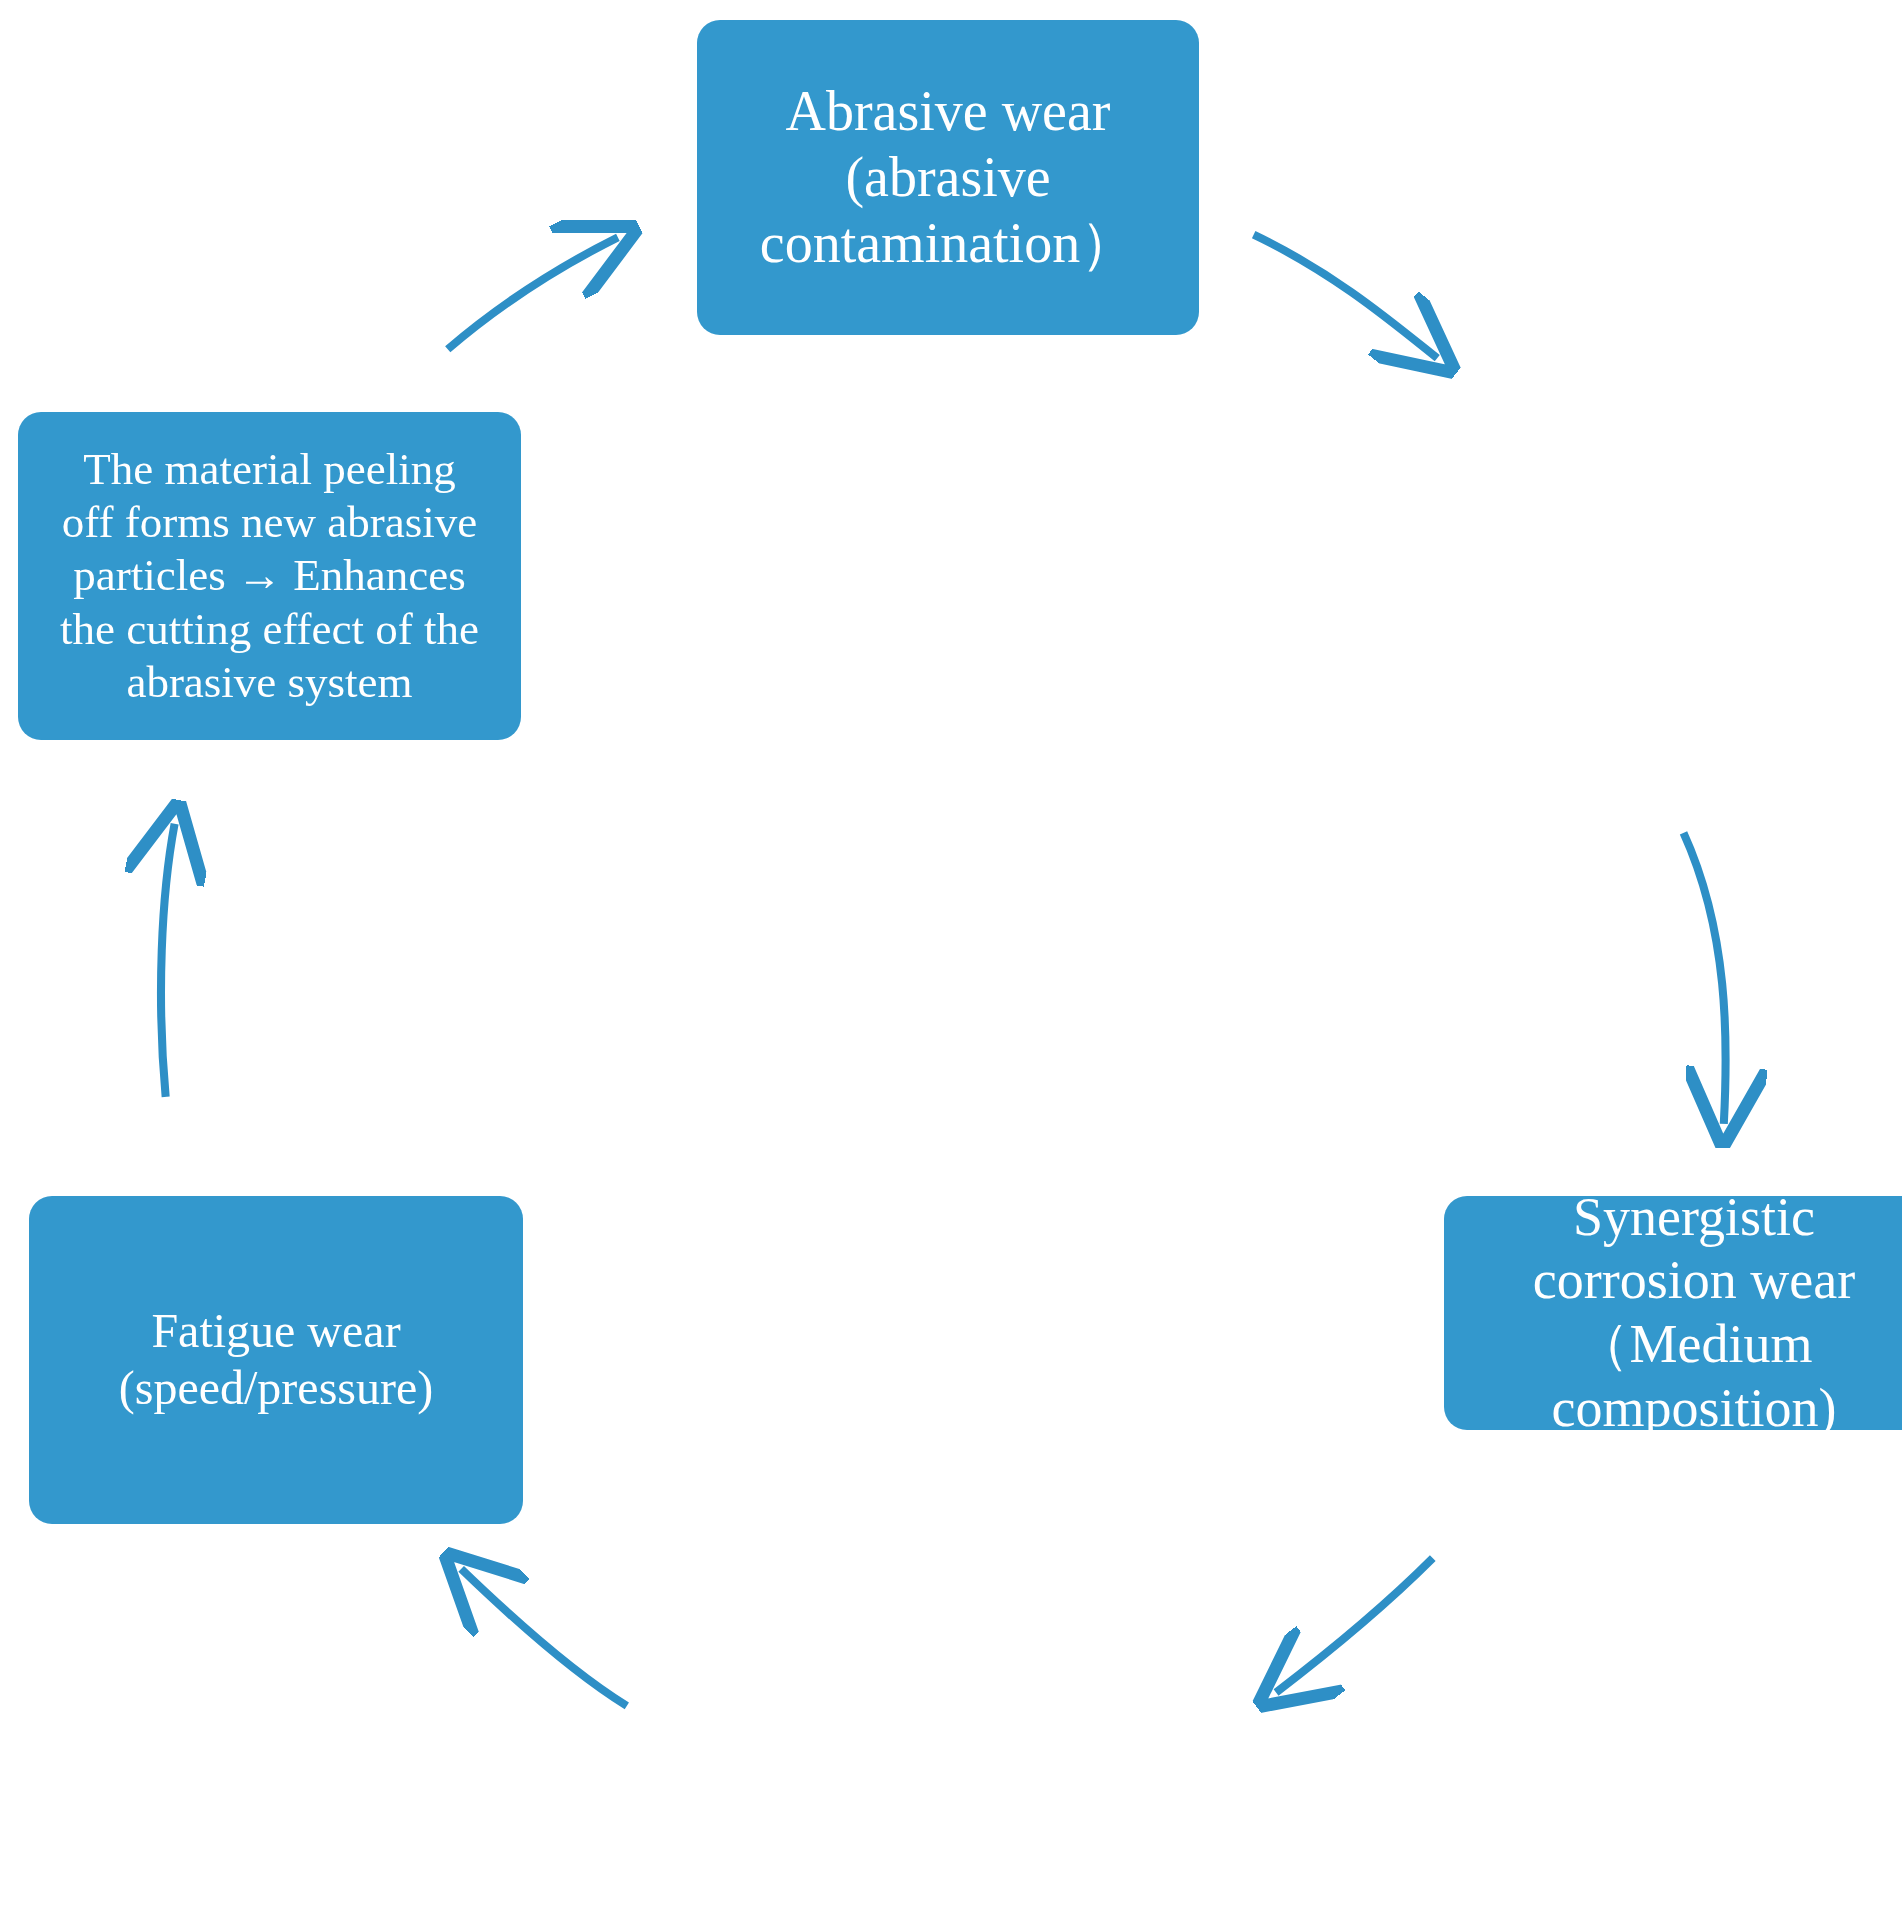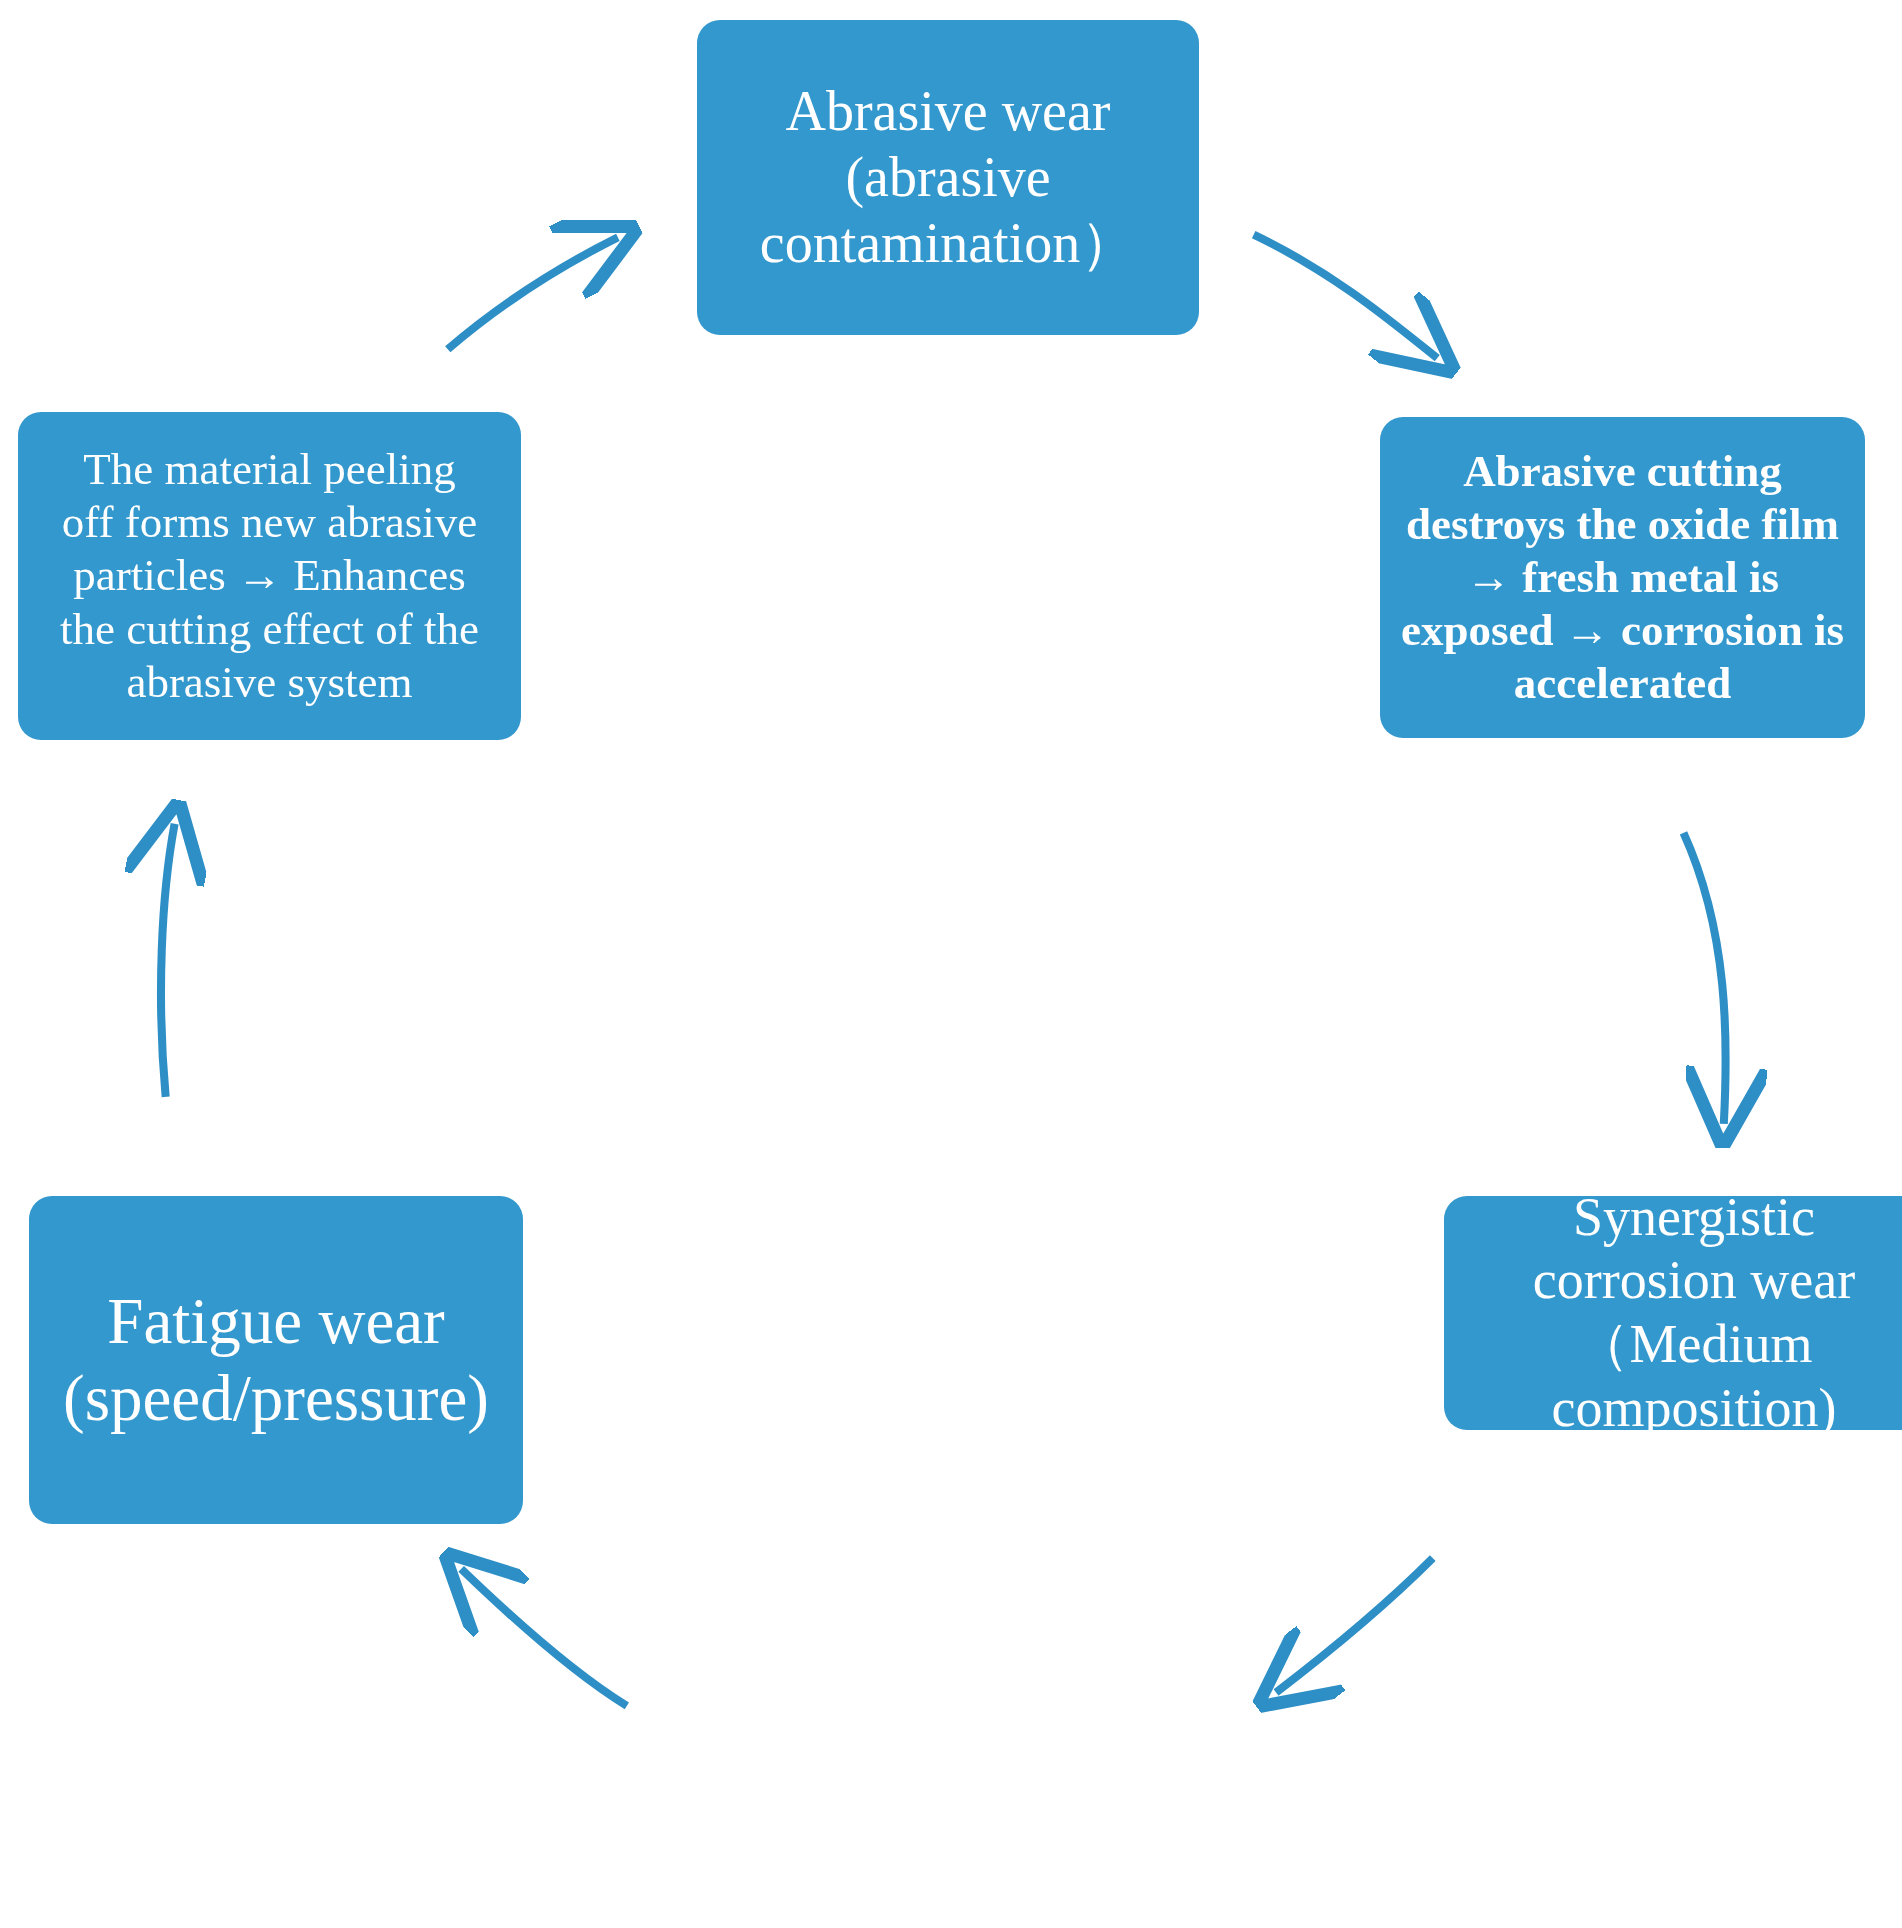--- a/index.html
+++ b/index.html
@@ -77,21 +77,21 @@
     font-size: 45px;
     font-weight: bold;
   }
 
   
   #node-fatigue {
     left: 29px;
     top: 1196px;
     width: 494px;
     height: 328px;
-    font-size: 65px;
+    font-size: 48px;
   }
 
   
   #node-peeling {
     left: 18px;
     top: 412px;
     width: 503px;
     height: 328px;
     font-size: 45px;
     font-weight: normal;
@@ -130,27 +130,20 @@
 
     <path d="M500,390 C570,330 640,290 690,265" fill="none" stroke="#2e8fc6" stroke-width="9" marker-end="url(#head)"></path>
   </svg>
 
   <div class="node" id="node-abrasive-wear">
     <span class="label">Abrasive wear
 (abrasive
 contamination）</span>
   </div>
 
-  <div class="node" id="node-oxide-film">
-    <span class="label">Abrasive cutting
-destroys the oxide film
-→ fresh metal is
-exposed → corrosion is
-accelerated</span>
-  </div>
 
   <div class="node" id="node-synergistic">
     <span class="label">Synergistic
 corrosion wear
 （Medium
 composition)</span>
   </div>
 
 
   <div class="node" id="node-fatigue">

